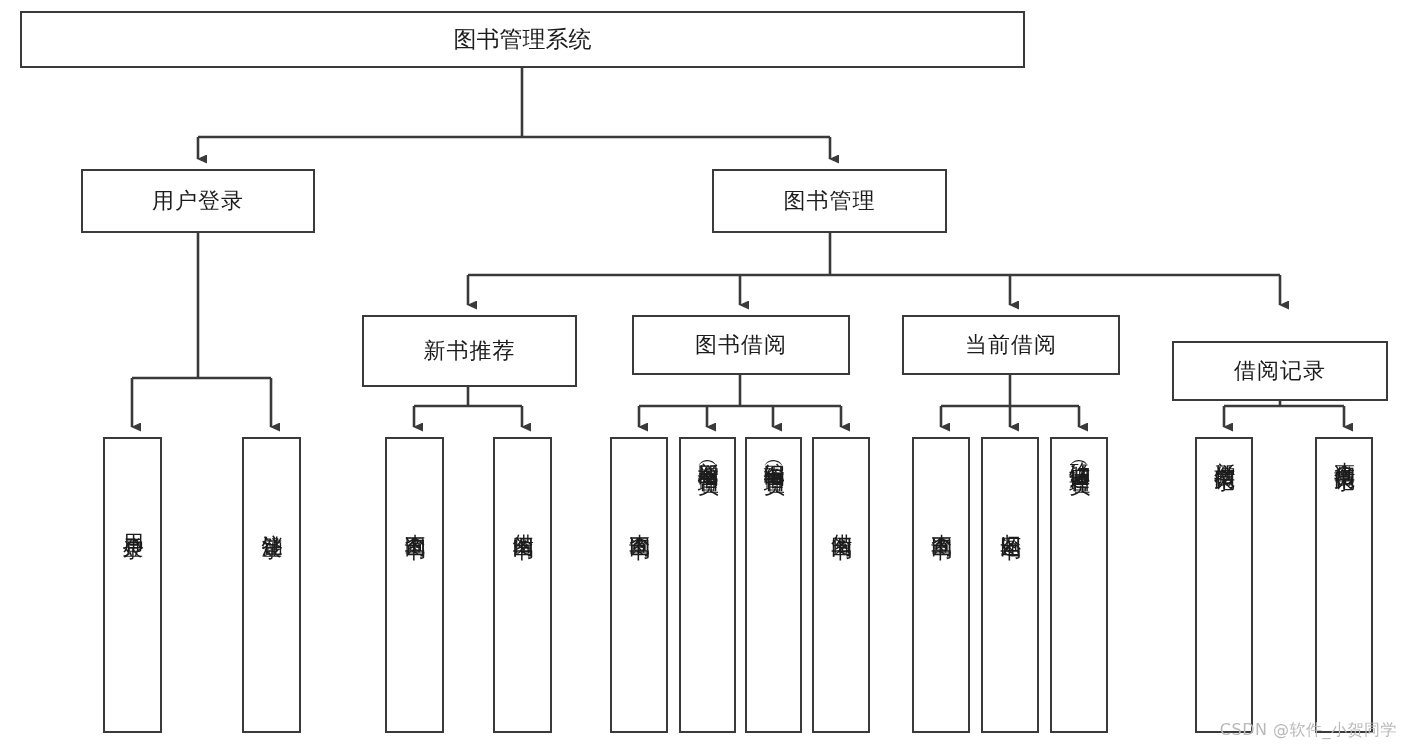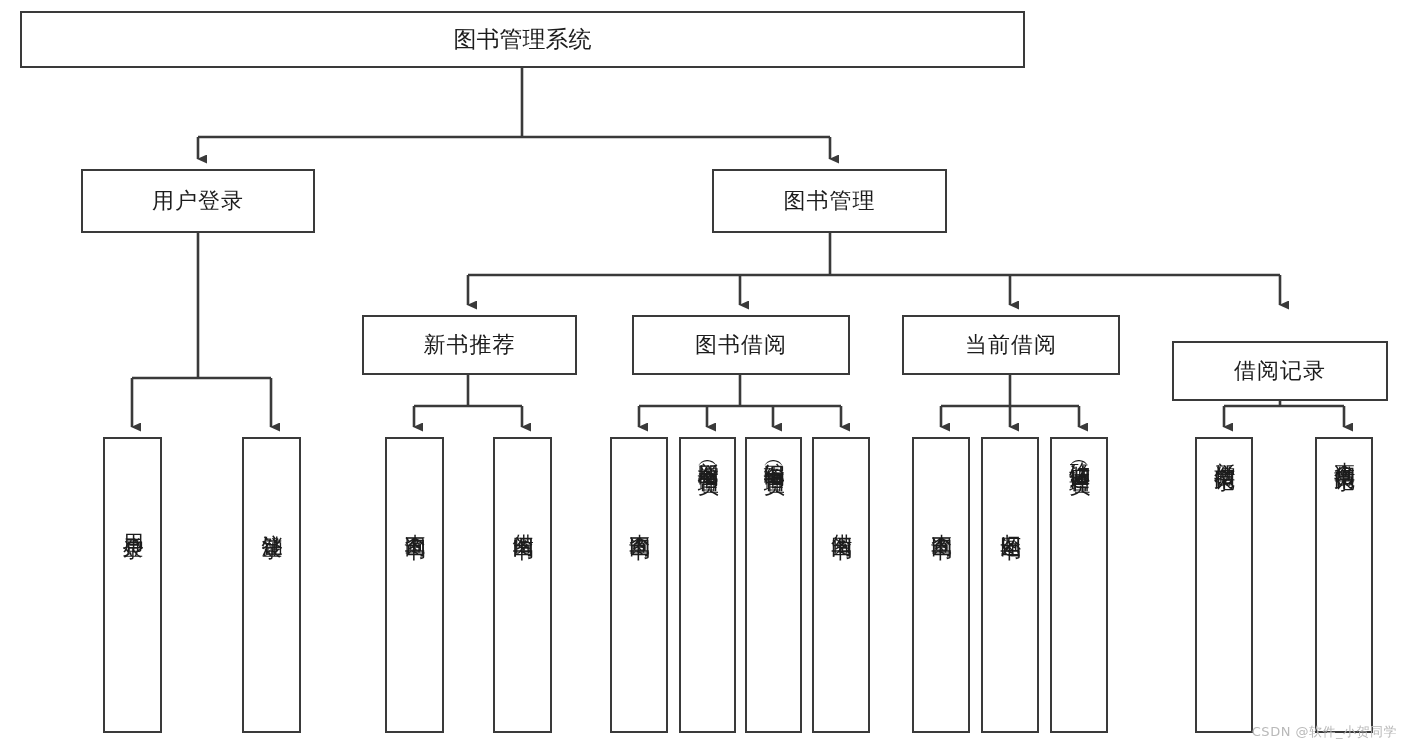--- a/index.html
+++ b/index.html
@@ -55,21 +55,21 @@
     left: 0;
     top: 0;
     width: 1405px;
     height: 747px;
     pointer-events: none;
   }
   .watermark {
     position: absolute;
     right: 8px;
     bottom: 6px;
-    font-size: 13px;
+    font-size: 16px;
     color: #b9b9b9;
     letter-spacing: 0.5px;
     white-space: nowrap;
   }
 </style>
 </head>
 <body>
 
 <div id="canvas">
 
@@ -127,21 +127,21 @@
     <span>图书管理系统</span>
   </div>
 
   <div class="node h" style="left:81px; top:169px; width:234px; height:64px;">
     <span>用户登录</span>
   </div>
   <div class="node h" style="left:712px; top:169px; width:235px; height:64px;text-align:center;">
     <span>图书管理</span>
   </div>
 
-  <div class="node h" style="left:362px; top:315px; width:215px; height:60px;justify-content:center;">
+  <div class="node h" style="left:362px; top:315px; width:215px; height:72px;justify-content:center;">
     <span>新书推荐</span>
   </div>
   <div class="node h" style="left:902px; top:315px; width:218px; height:60px;">
     <span>当前借阅</span>
   </div>
   <div class="node h" style="left:632px; top:315px; width:218px; height:60px;">
     <span>图书借阅</span>
   </div>
   <div class="node h" style="left:1172px; top:315px; width:216px; height:60px;margin-top:26px;">
     <span>借阅记录</span>

